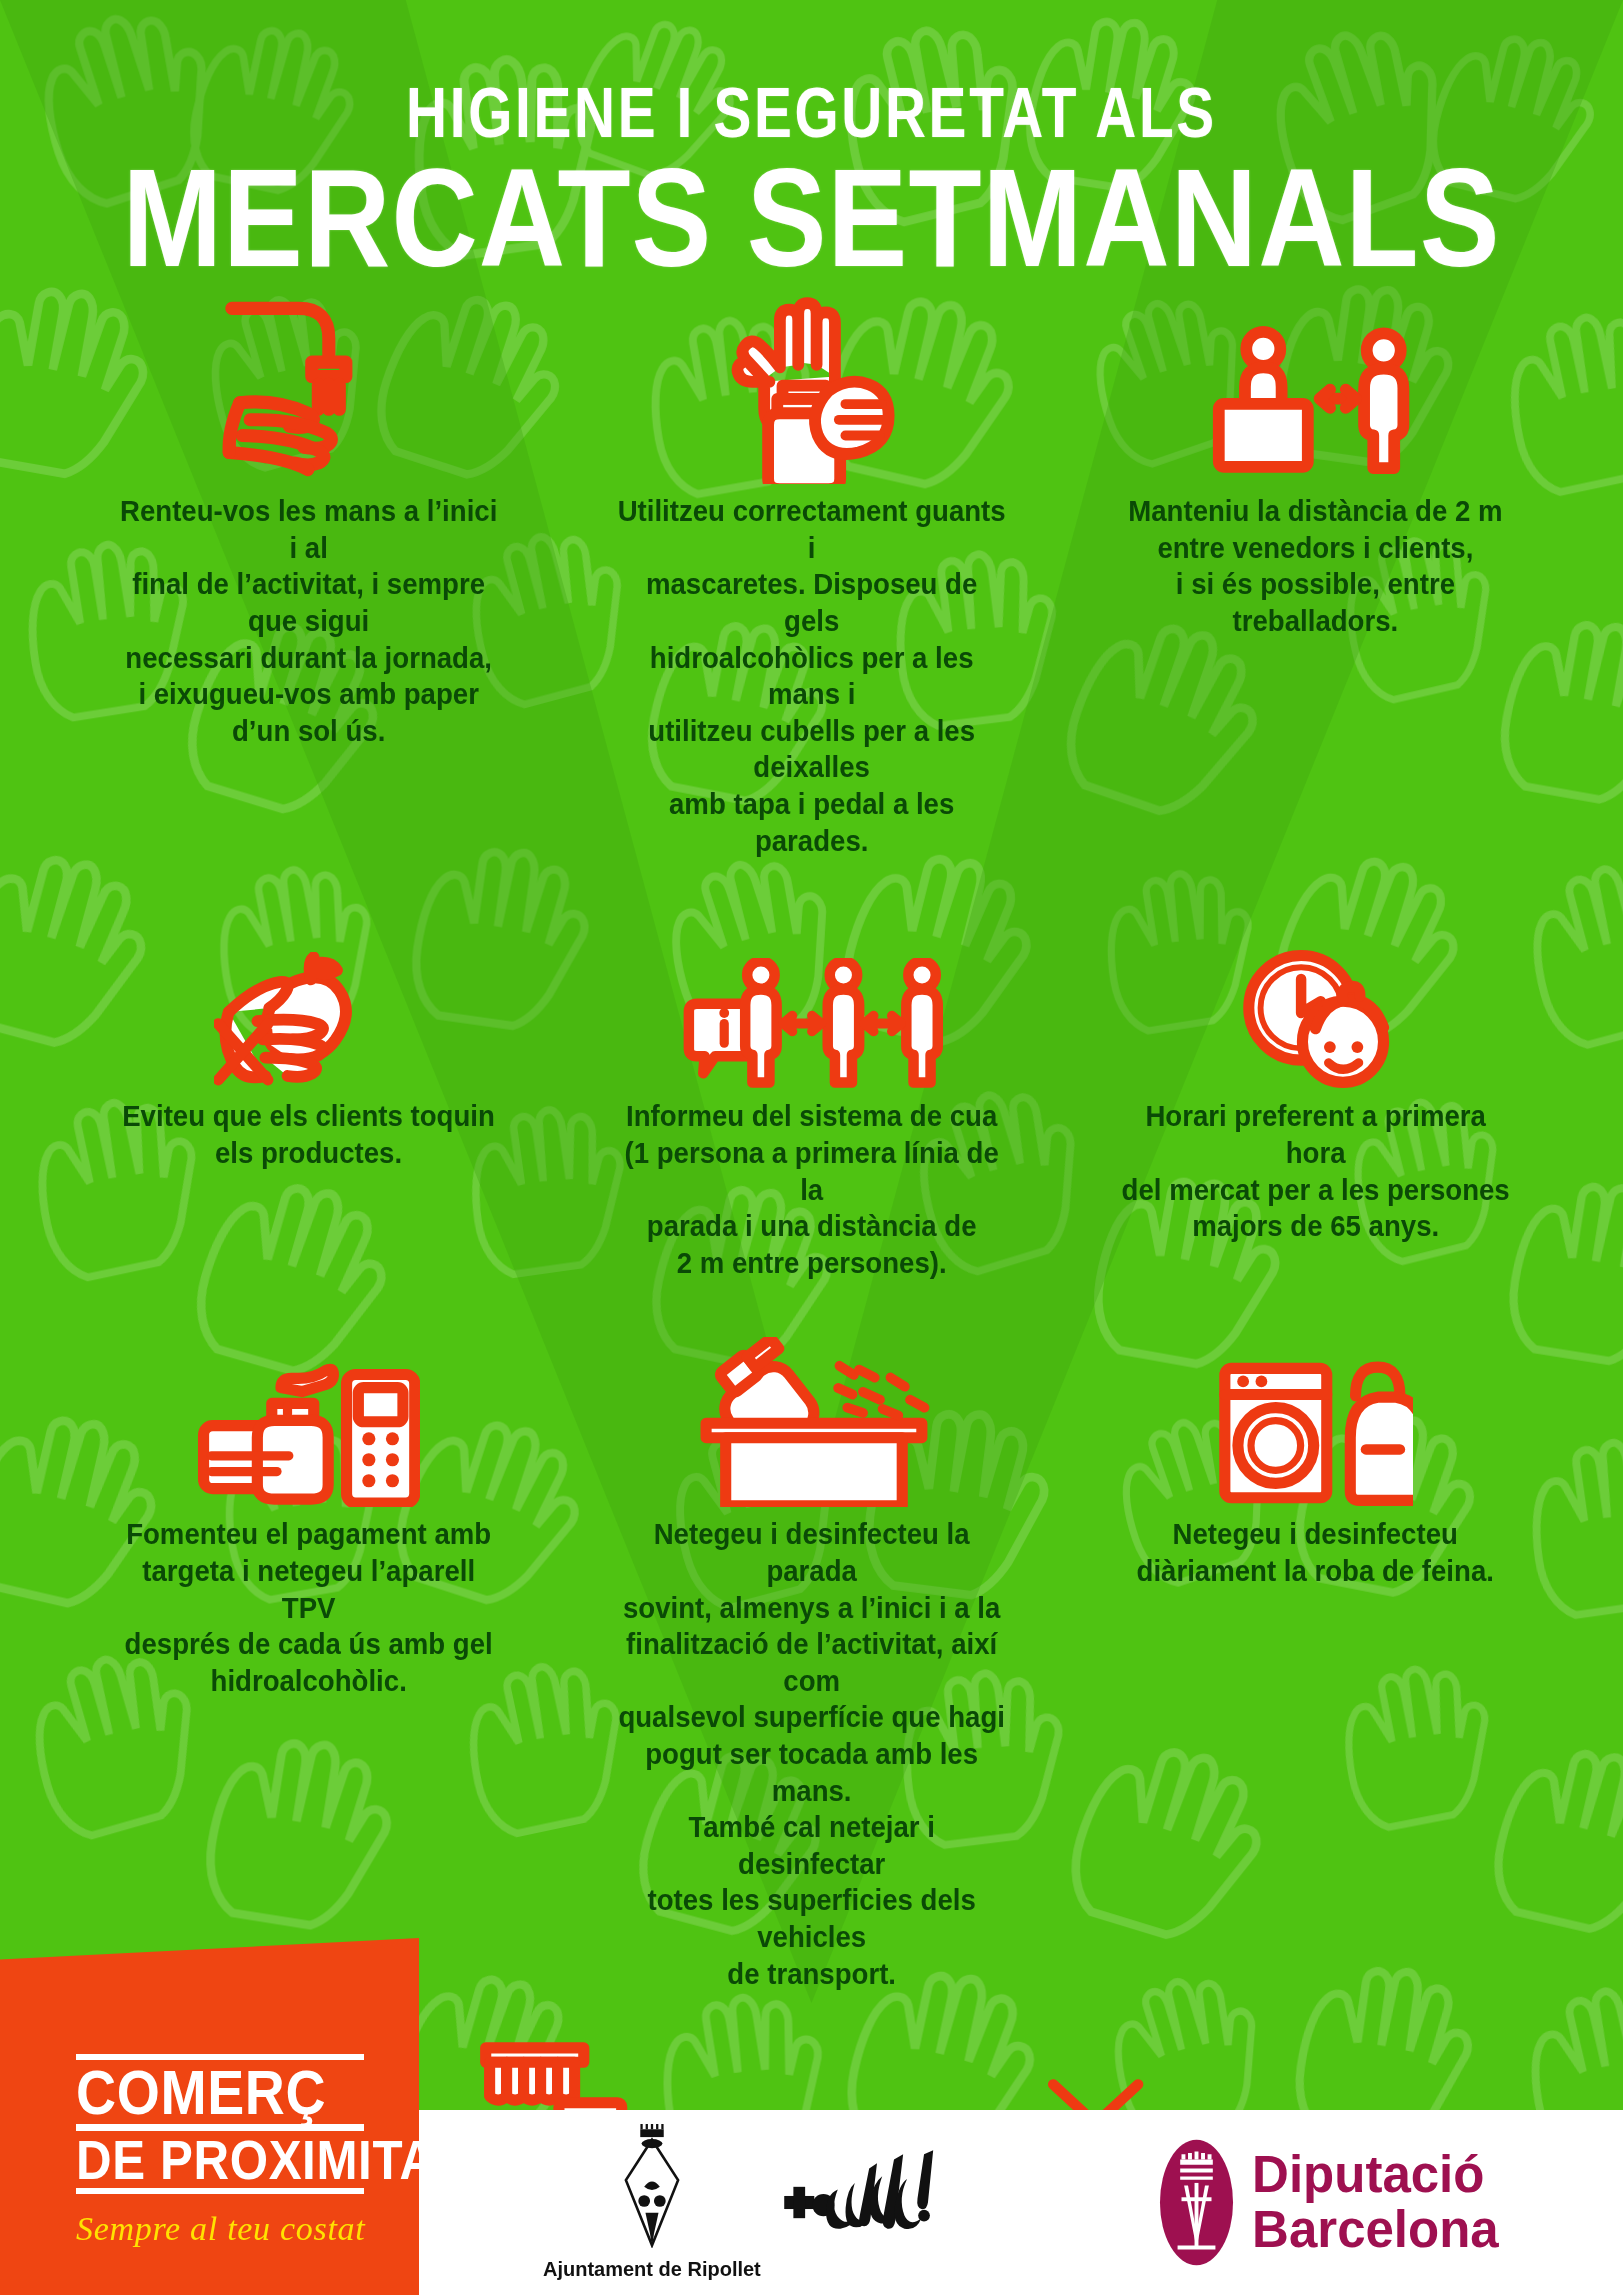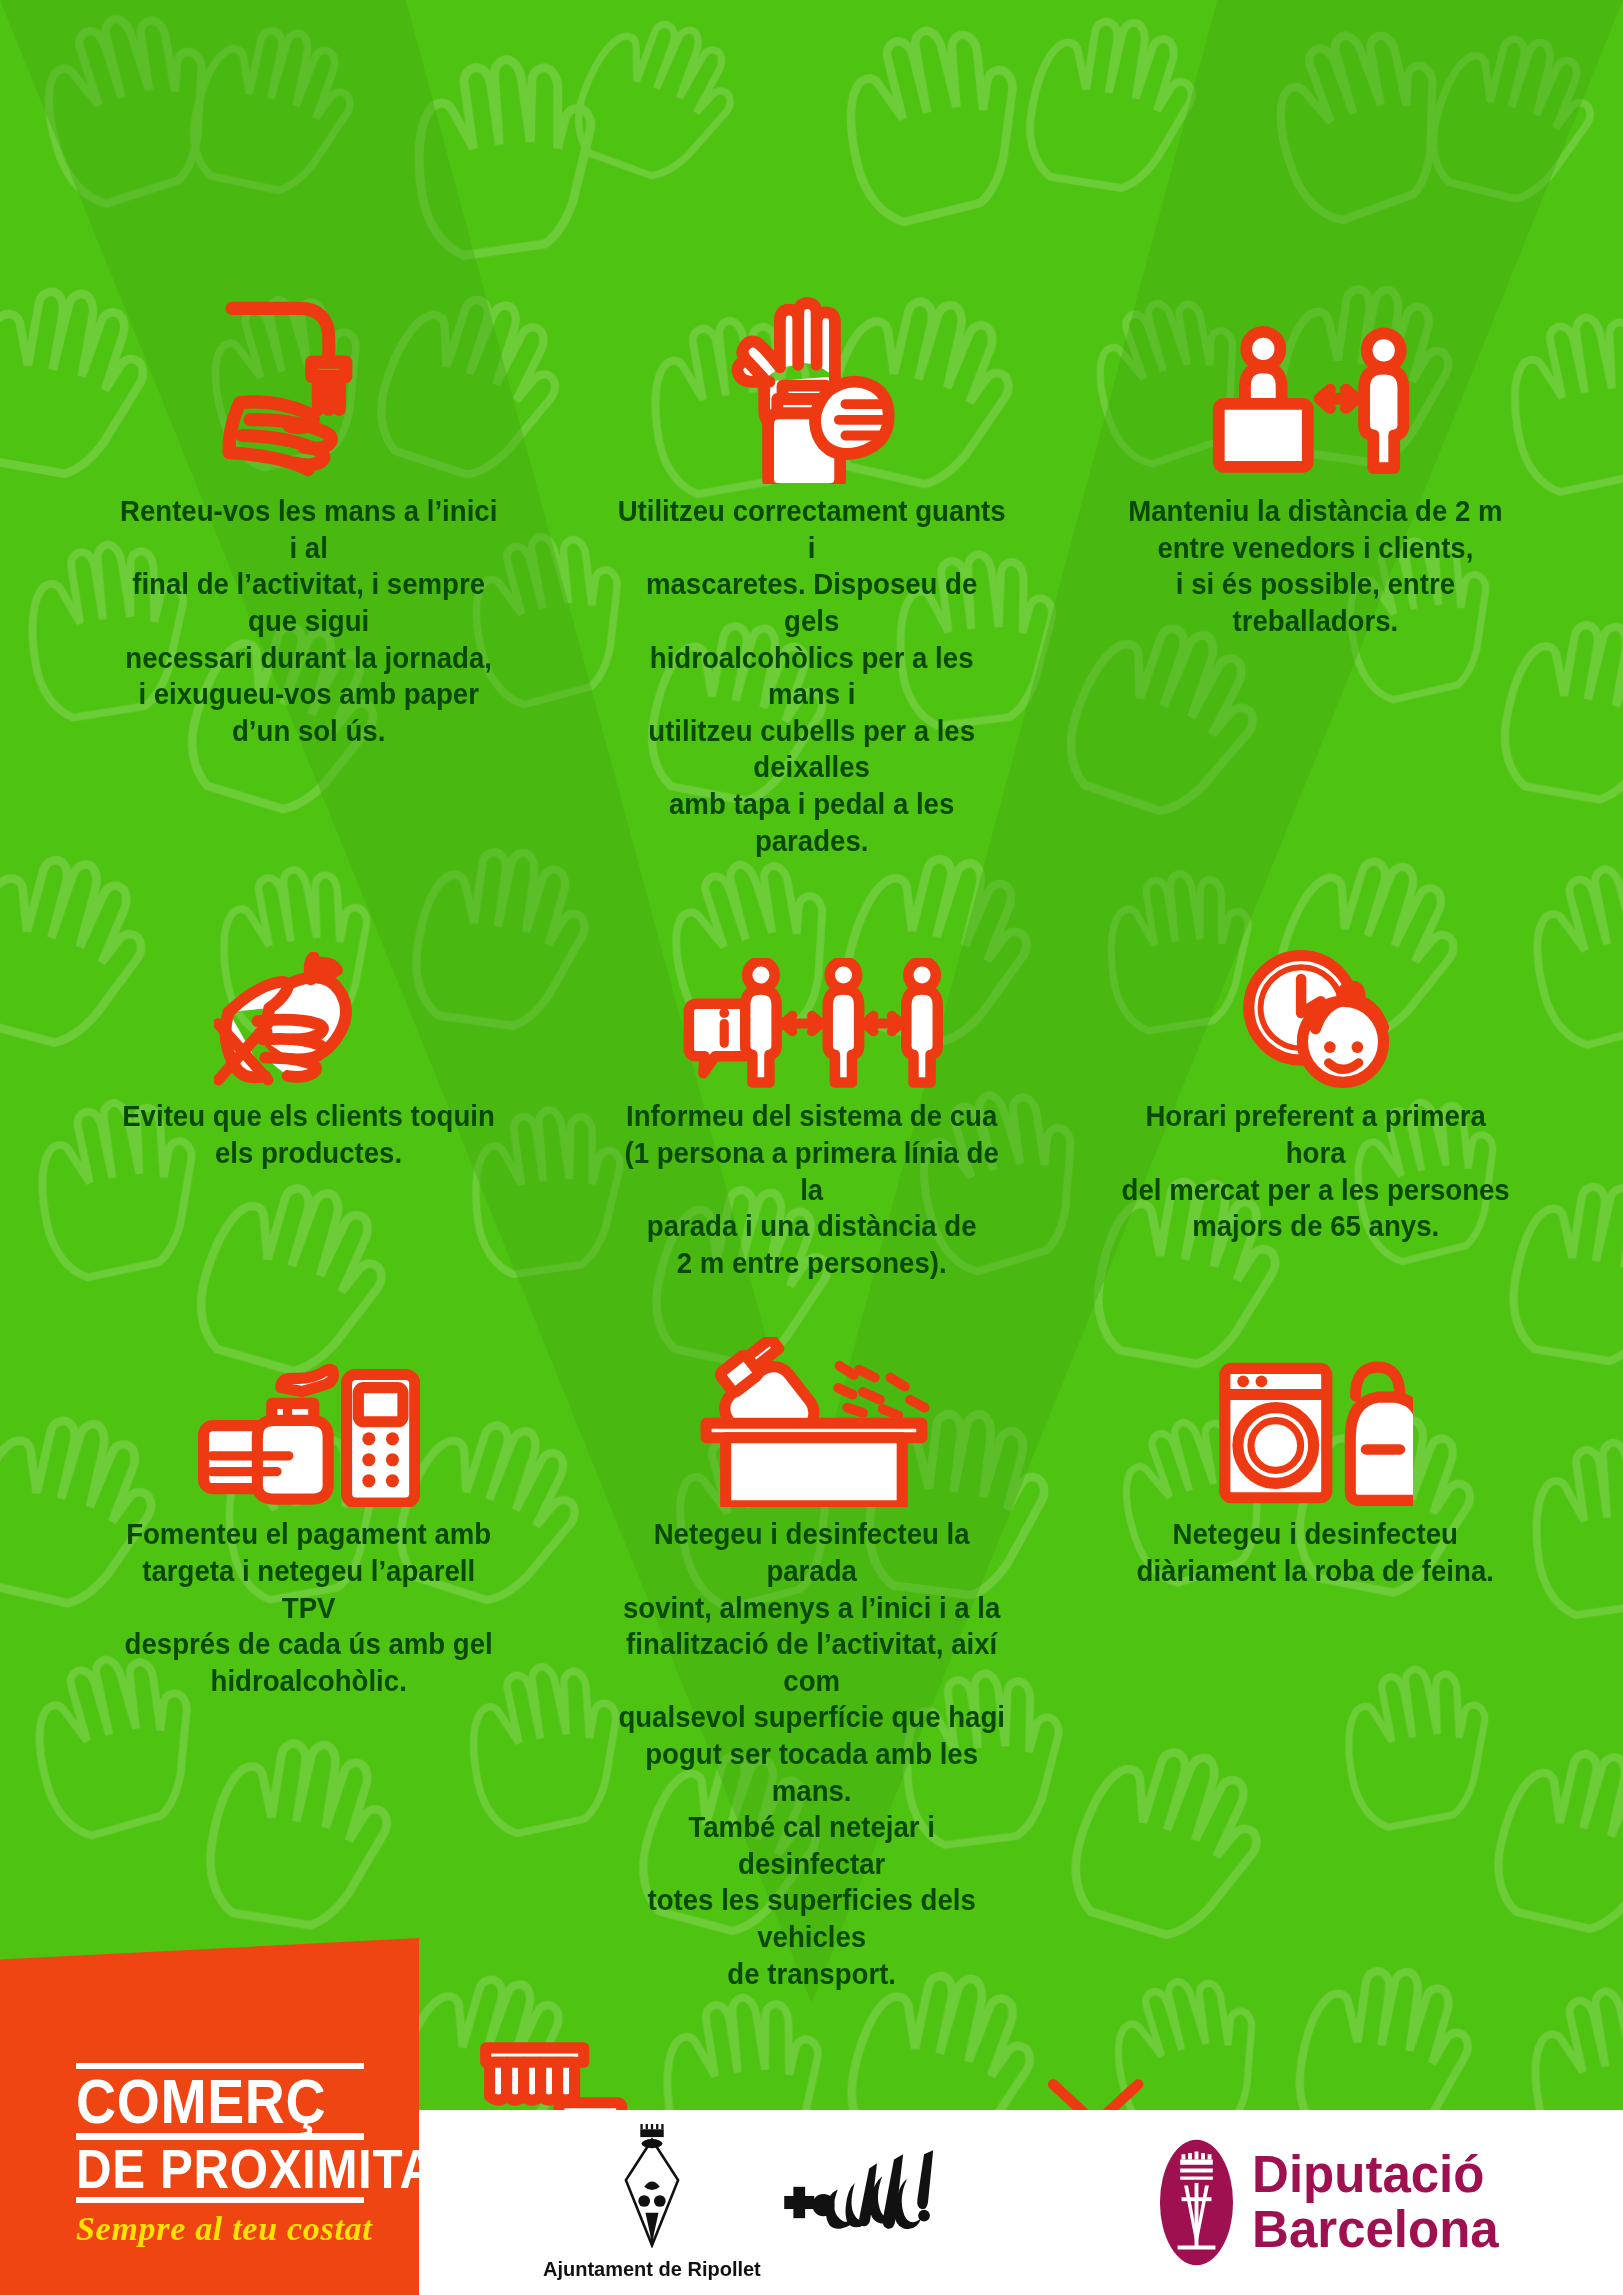--- a/index.html
+++ b/index.html
@@ -148,23 +148,23 @@
     font-family:"Liberation Sans Narrow","Liberation Sans",sans-serif;
     font-weight:bold; font-size:63px; line-height:1.02;
     letter-spacing: 0.7px;
     transform: scaleX(0.88); transform-origin: left center;
     white-space: nowrap;
   }
   .comerc-word.small { font-size: 56px; }
   .comerc-tag {
     color:#ffe200;
     font-family:"Liberation Serif", serif;
-    font-style: italic; font-weight: bold;
+    font-style: italic; font-weight: normal;
     font-size: 34px;
-    margin-top: 7px;
+    margin-top: 16px;
     letter-spacing: 0.7px;
     white-space: nowrap;
   }
 
   .footer-logos {
     position: absolute;
     left: 497px; bottom: 0; right: 0; height: 185px;
     display: flex; align-items: center;
     z-index: 9;
   }
@@ -403,20 +403,24 @@
       </g>
   </g>
 </svg>
 
 <svg class="bg-v" viewBox="0 0 2480 3060" preserveAspectRatio="none" aria-hidden="true">
   <polygon points="620,0 1240,2300 1860,0 2480,0 1240,3060 0,0" fill="#3da50e" opacity="0.34"></polygon>
 </svg>
 
 <div class="poster">
 
+  <div class="title-block">
+    <div class="title-small">HIGIENE I SEGURETAT ALS</div>
+    <div class="title-big">MERCATS SETMANALS</div>
+  </div>
 
   <div class="grid">
 
     <div class="row row1">
 
       <div class="cell">
         <div class="icon-wrap">
           <svg width="177" height="190" viewBox="0 0 270 290" aria-hidden="true">
             <g fill="none" stroke="#ee3a12" stroke-width="20" stroke-linecap="round" stroke-linejoin="round">
               <path d="M18 22 H120 q46 0 46 46 V96"></path>

